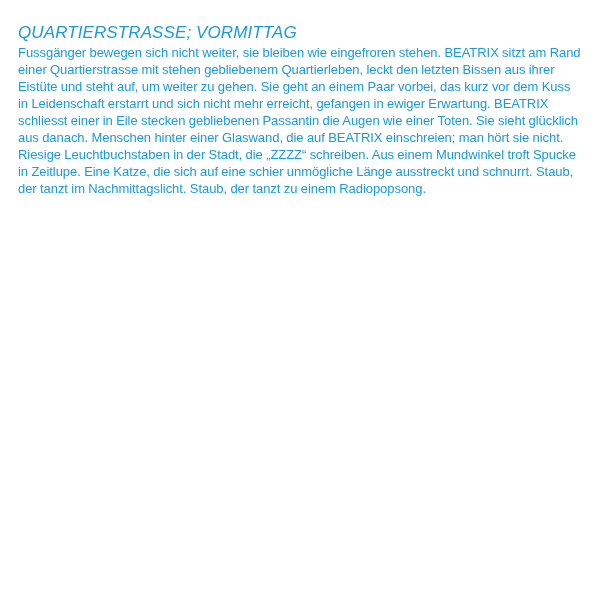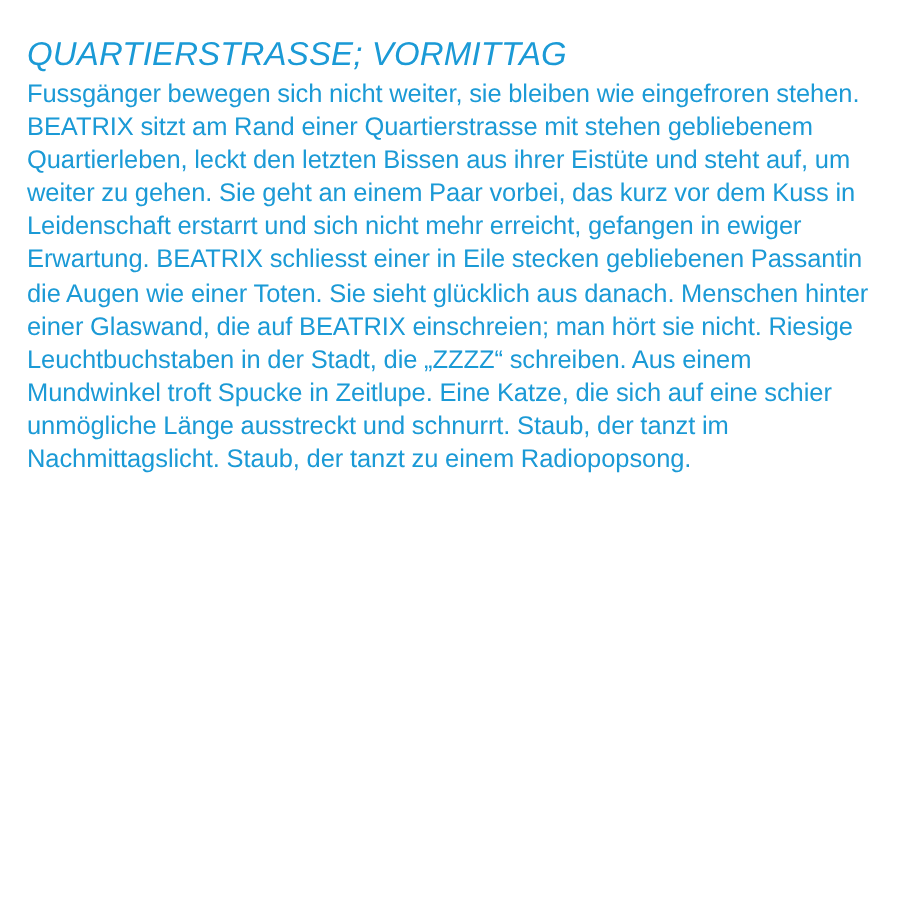--- a/index.html
+++ b/index.html
@@ -16,29 +16,29 @@
   .page {
     box-sizing: border-box;
     width: 600px;
     height: 600px;
     padding: 22px 18px 0 18px;
     background: #ffffff;
   }
   .scene-heading {
     color: #1b9ad6;
     font-style: italic;
-    font-size: 22px;
+    font-size: 17px;
     line-height: 1.30;
     letter-spacing: 0.1px;
     margin: 0 0 1px 0;
     white-space: nowrap;
   }
   .body-par {
     color: #1b9ad6;
-    font-size: 17px;
+    font-size: 13px;
     line-height: 1.305;
     letter-spacing: -0.05px;
     margin: 0;
     text-align: left;
     word-spacing: -0.2px;
   }
   .par-gap {
     height: 23px;
   }
 </style>

